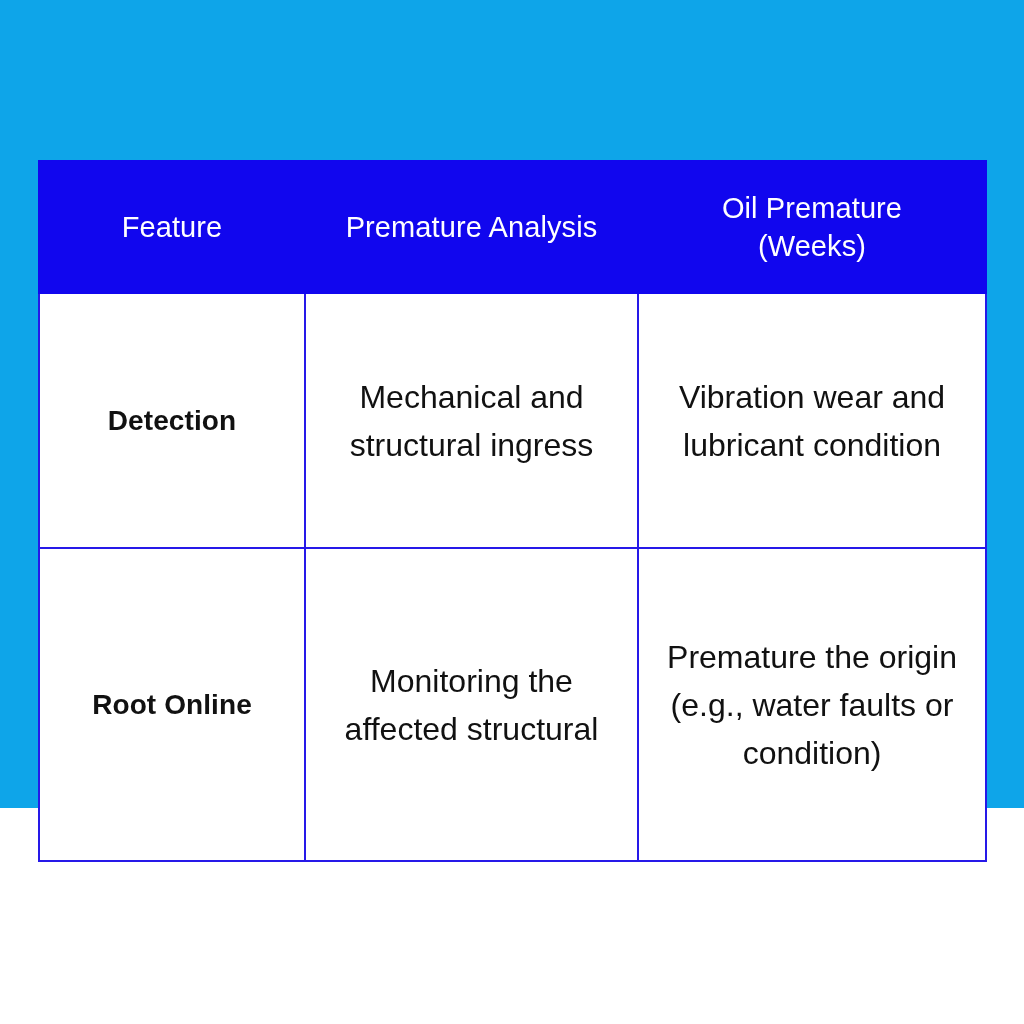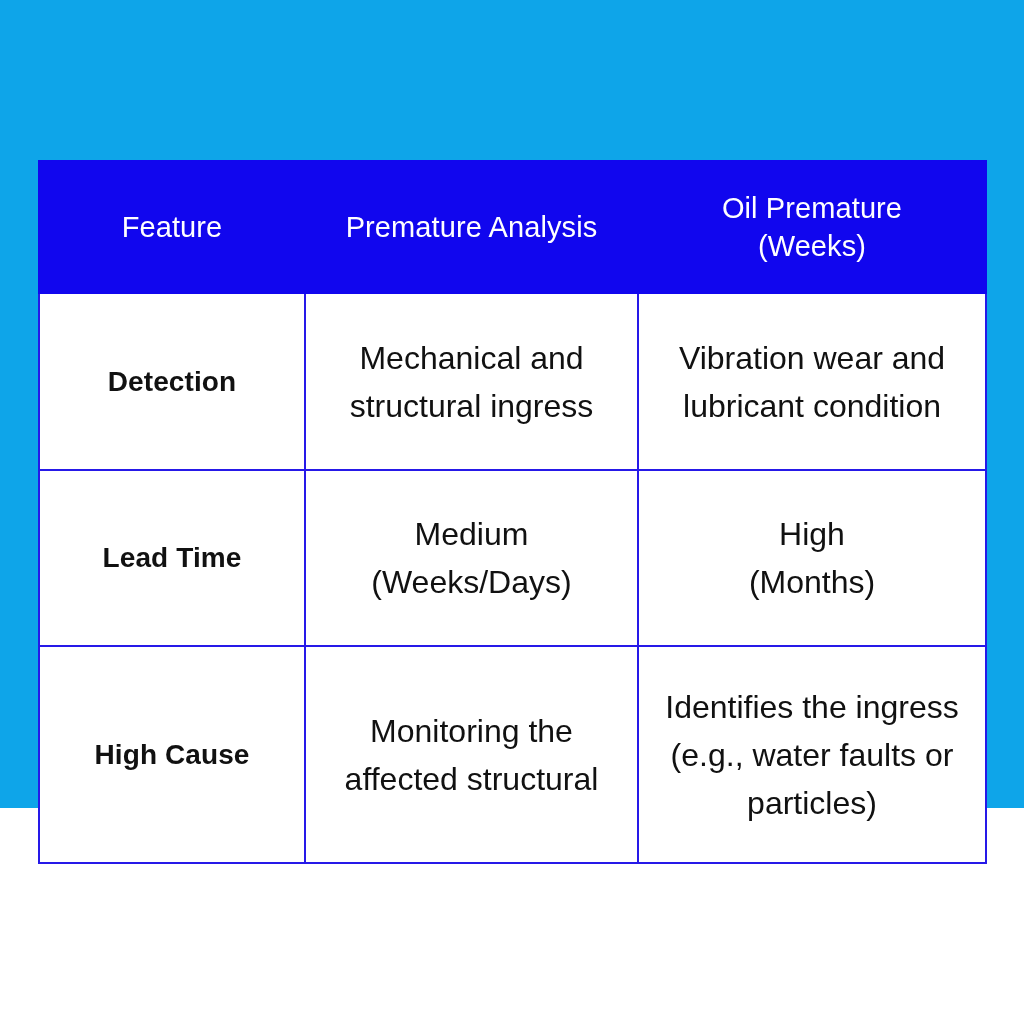--- a/index.html
+++ b/index.html
@@ -122,46 +122,33 @@
           <td class="cell">
             <span class="line">Mechanical and</span>
             <span class="line">structural ingress</span>
           </td>
           <td class="cell">
             <span class="line">Vibration wear and</span>
             <span class="line">lubricant condition</span>
           </td>
         </tr>
 
-        <tr class="r2">
-          <td class="cell label">
-            <span class="line">Lead Time</span>
-          </td>
-          <td class="cell">
-            <span class="line">Medium</span>
-            <span class="line">(Weeks/Days)</span>
-          </td>
-          <td class="cell">
-            <span class="line">High</span>
-            <span class="line">(Months)</span>
-          </td>
-        </tr>
 
         <tr class="r3">
           <td class="cell label">
-            <span class="line">High Cause</span>
+            <span class="line">Root Online</span>
           </td>
           <td class="cell">
             <span class="line">Monitoring the</span>
             <span class="line">affected structural</span>
           </td>
           <td class="cell">
-            <span class="line">Identifies the ingress</span>
+            <span class="line">Premature the origin</span>
             <span class="line">(e.g., water faults or</span>
-            <span class="line">particles)</span>
+            <span class="line">condition)</span>
           </td>
         </tr>
 
       </tbody>
     </table>
   </div>
 
 </div>
 
 </body></html>

